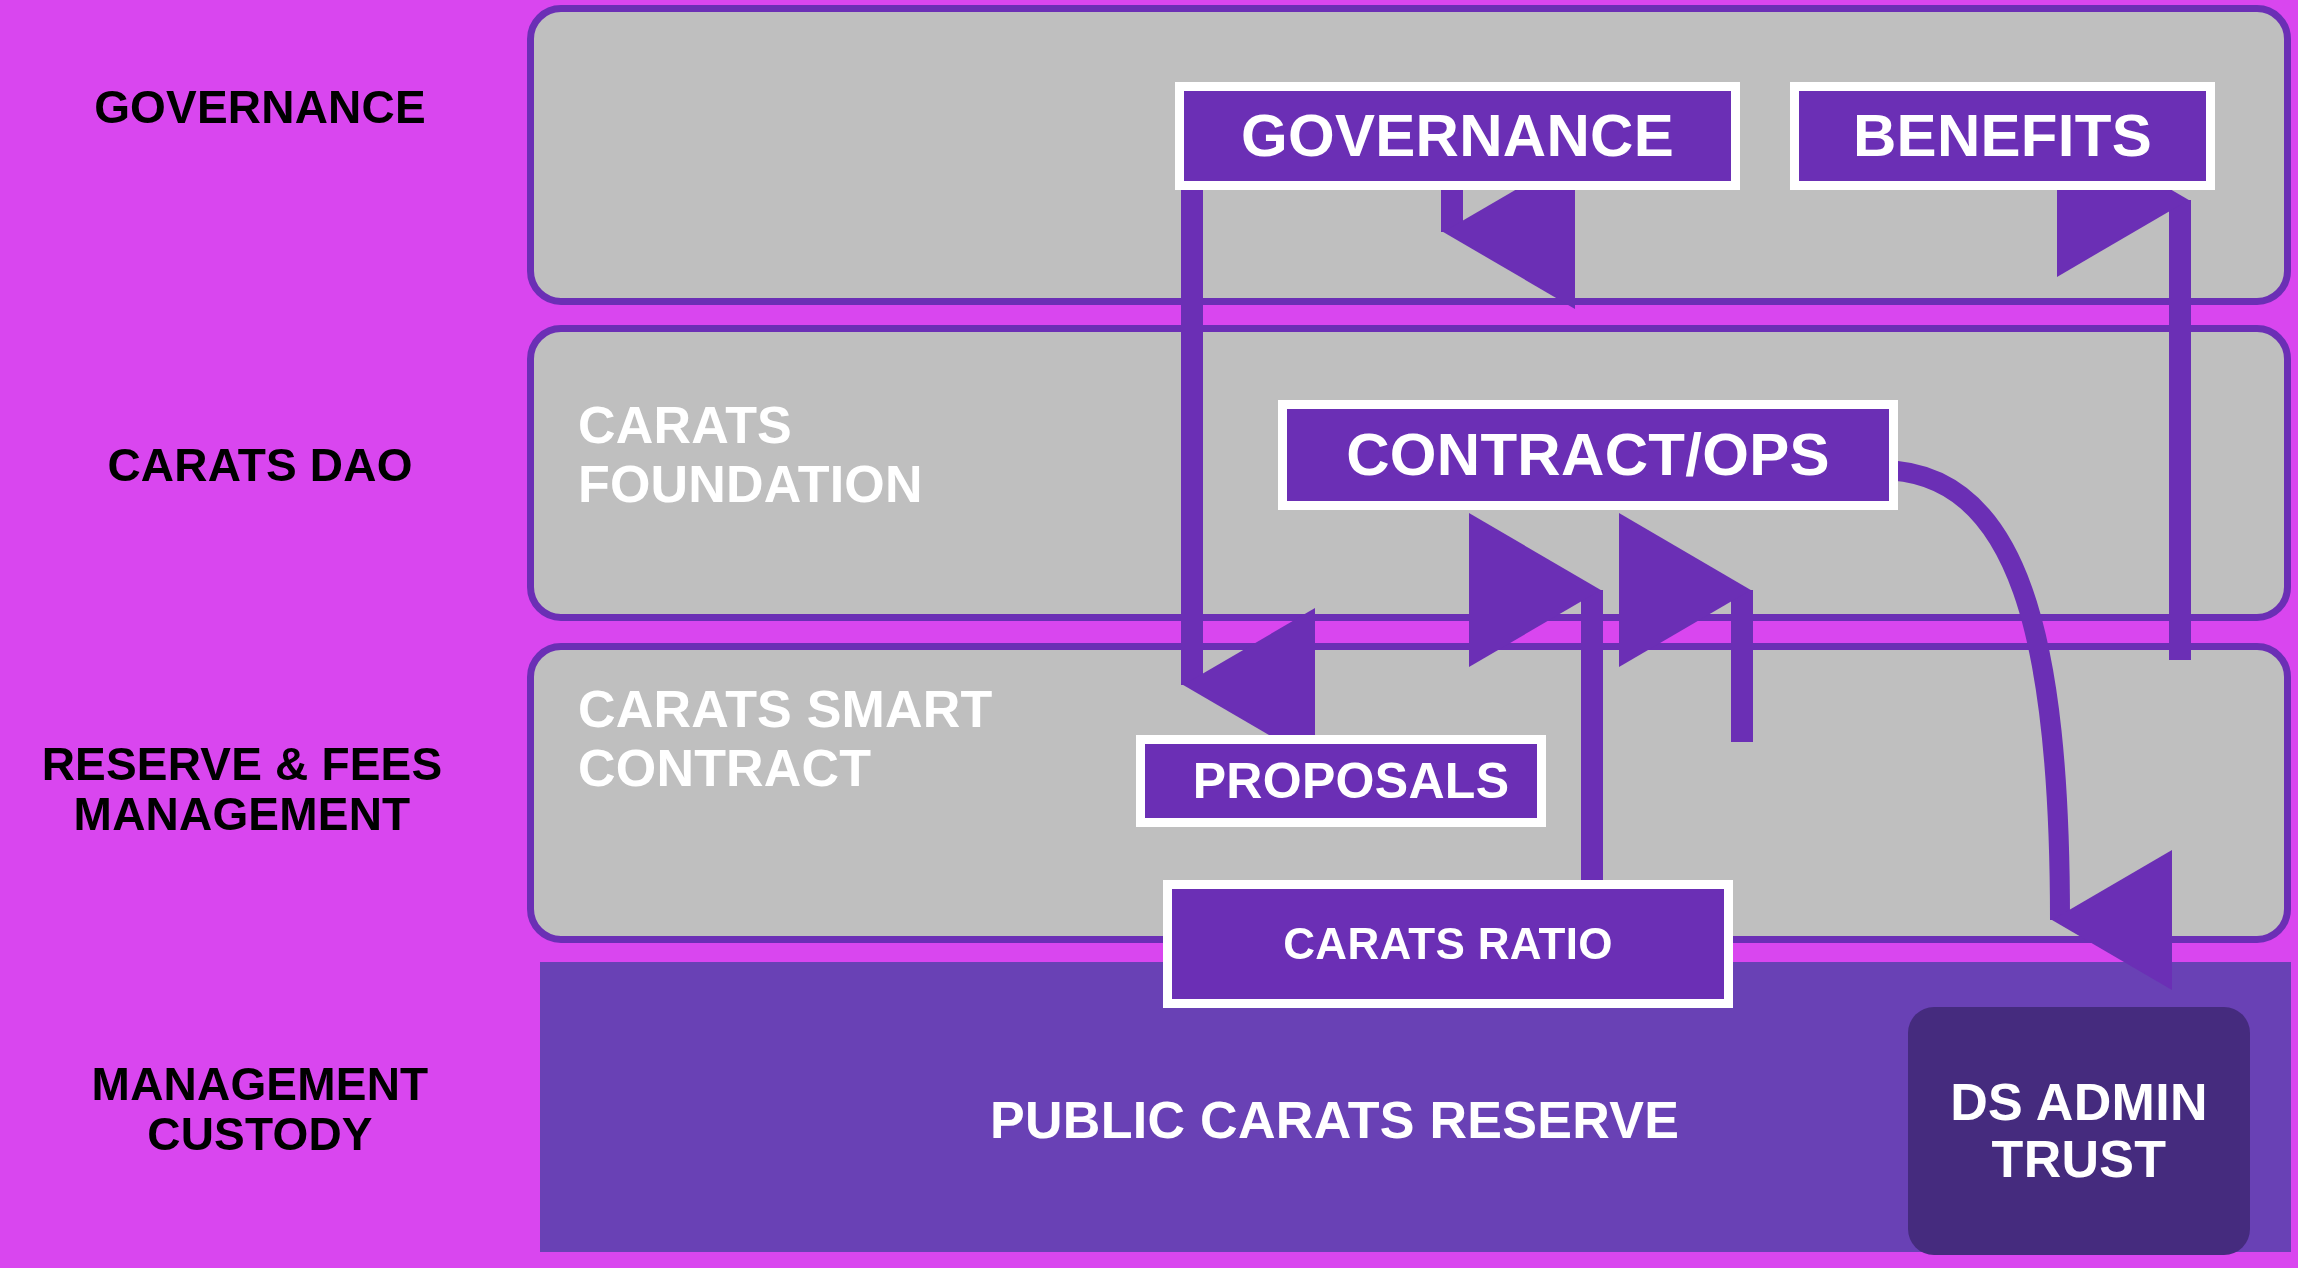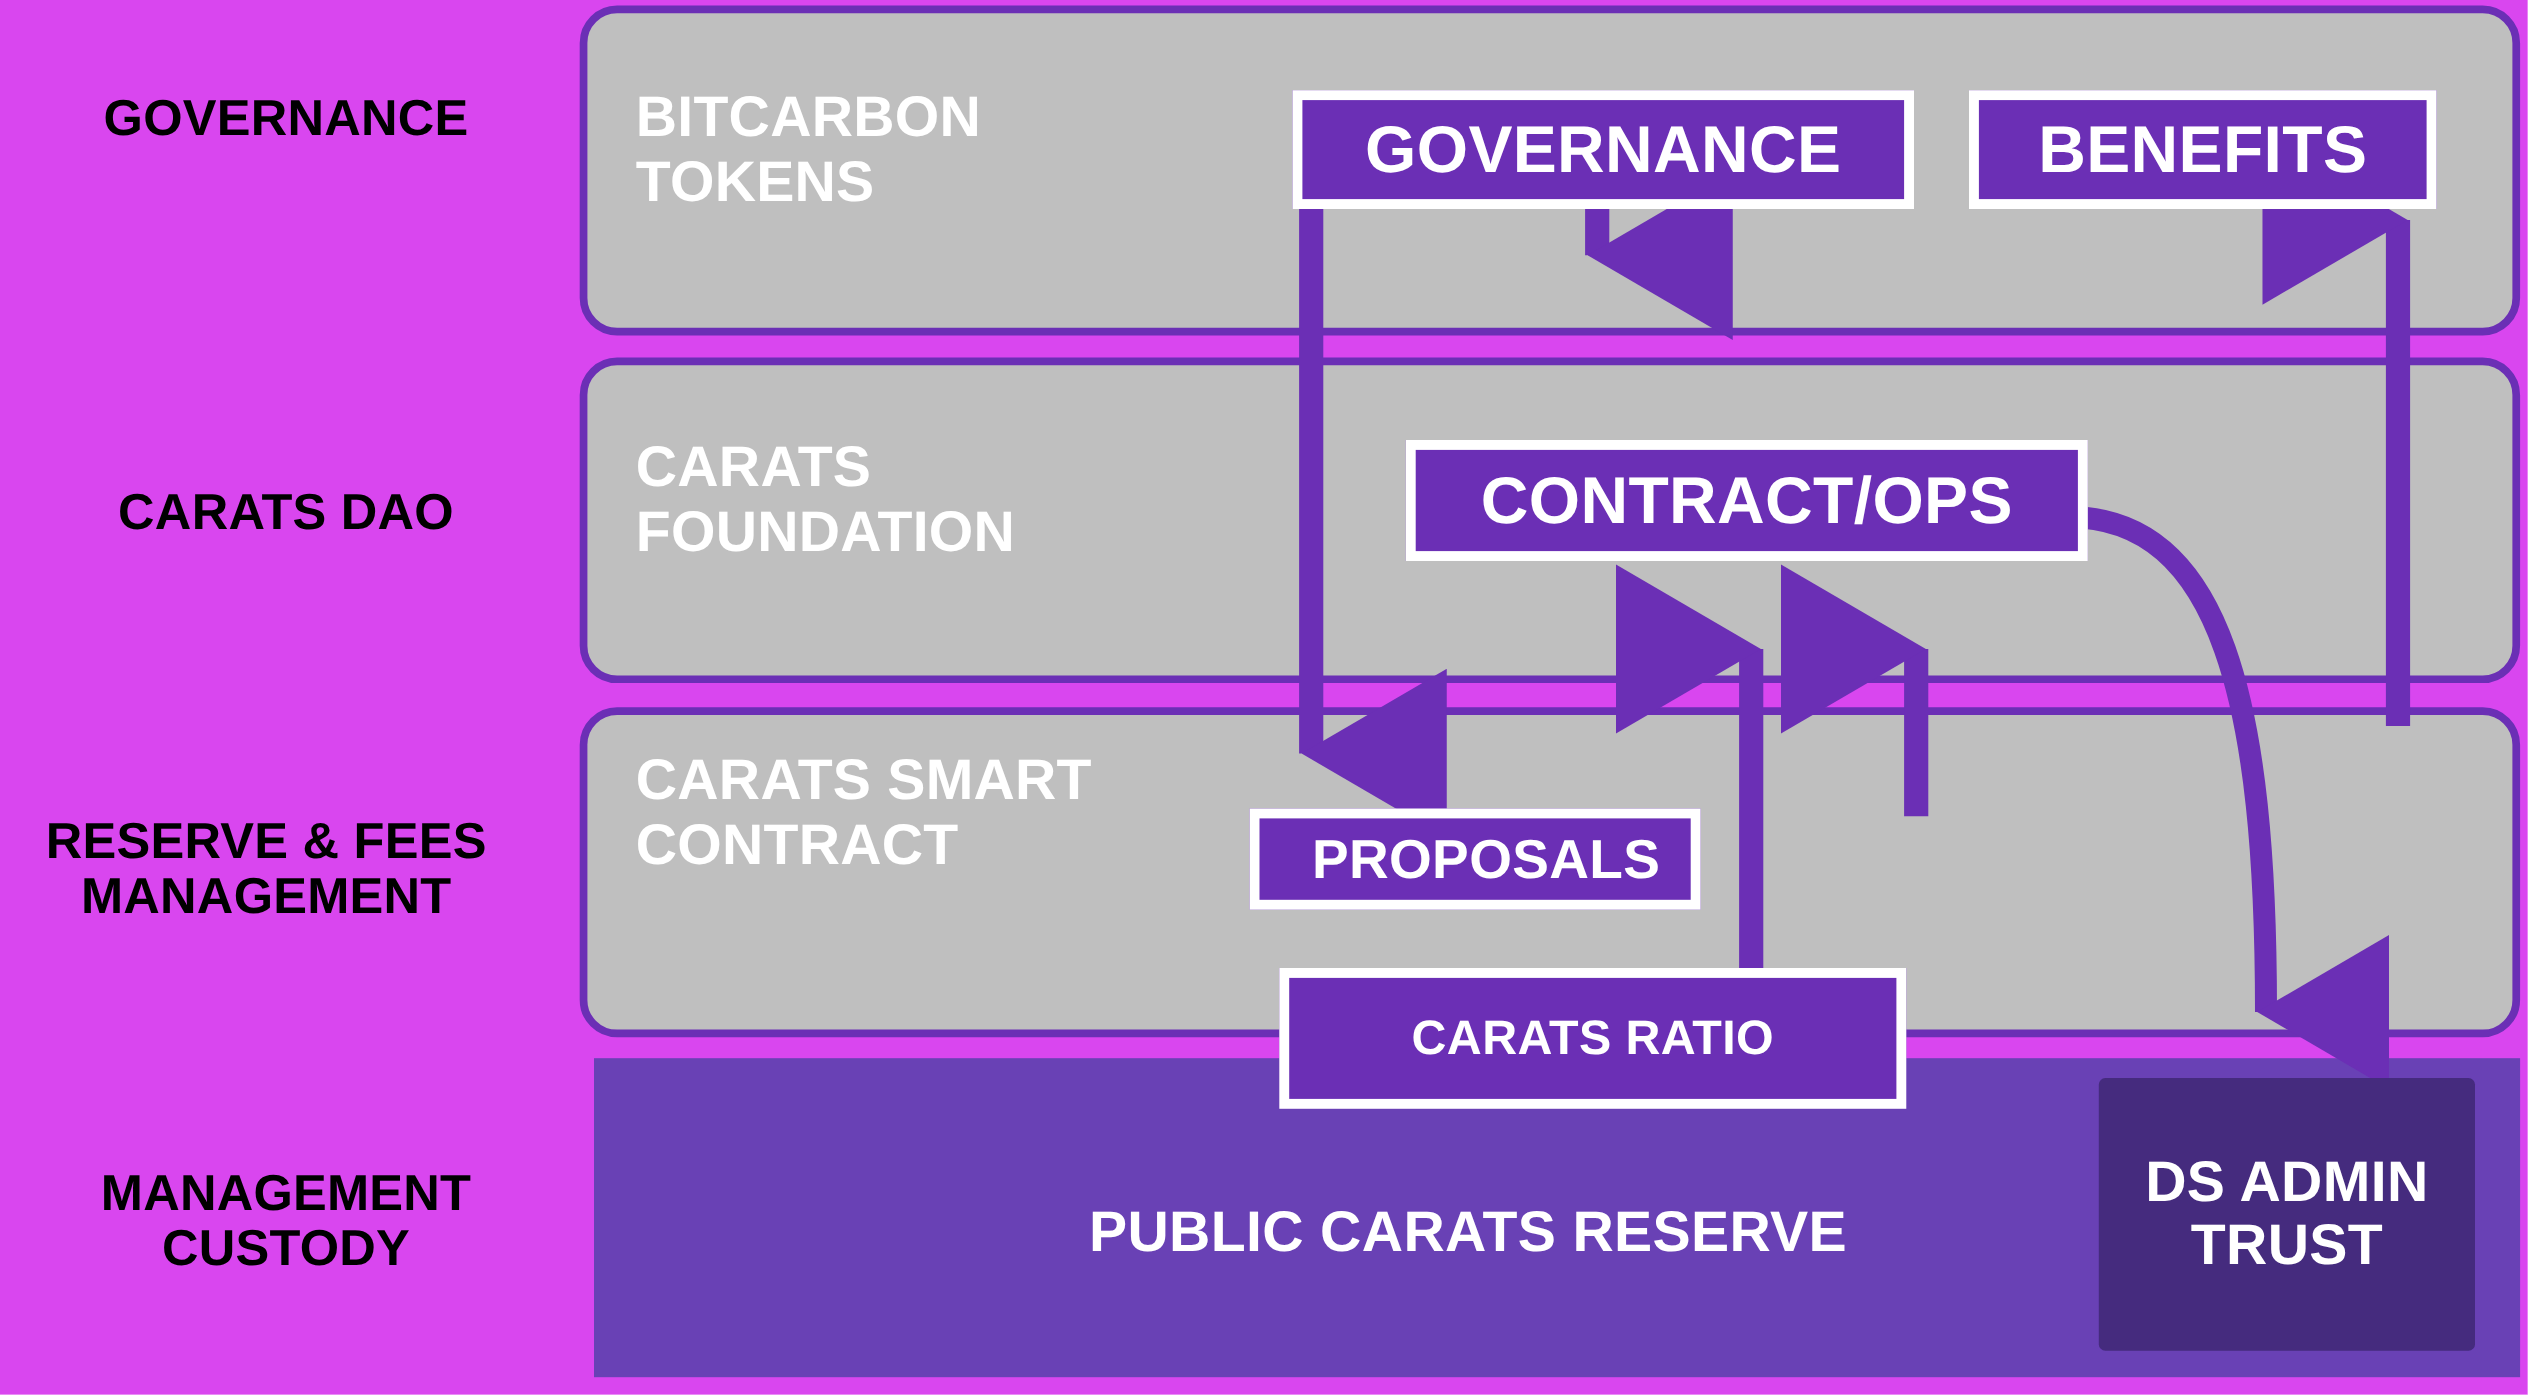--- a/index.html
+++ b/index.html
@@ -78,21 +78,22 @@
     align-items:center;
     justify-content:center;
     text-align:center;
     letter-spacing:.3px;
     line-height:1.1;
     white-space:pre-line;
   }
   .node.dark{
     background:#452b7e;
     border:none;
-    border-radius:6px;
+    border-radius:26px;
+    margin-top:27px;
   }
 
   
   svg.wires{
     position:absolute;
     left:0; top:0;
     width:2298px;
     height:1268px;
     pointer-events:none;
   }
@@ -106,22 +107,20 @@
 
   <div class="row-label" style="left:0px; top:420px; width:520px; height:92px;">CARATS DAO</div>
 
   <div class="row-label" style="left:-18px; top:730px; width:520px; height:120px;">RESERVE &amp; FEES
 MANAGEMENT</div>
 
   <div class="row-label" style="left:0px; top:1050px; width:520px; height:120px;">MANAGEMENT
 CUSTODY</div>
 
   <div class="band gray" style="left:527px; top:5px; width:1764px; height:300px;"></div>
-  <div class="band-title" style="left:578px; top:78px;">BITCARBON
-TOKENS</div>
 
   <div class="band gray" style="left:527px; top:325px; width:1764px; height:296px;"></div>
   <div class="band-title" style="left:578px; top:396px;">CARATS
 FOUNDATION</div>
 
   <div class="band gray" style="left:527px; top:643px; width:1764px; height:300px;"></div>
   <div class="band-title" style="left:578px; top:680px;">CARATS SMART
 CONTRACT</div>
 
   <div class="band reserve" style="left:540px; top:962px; width:1751px; height:290px;"></div>

